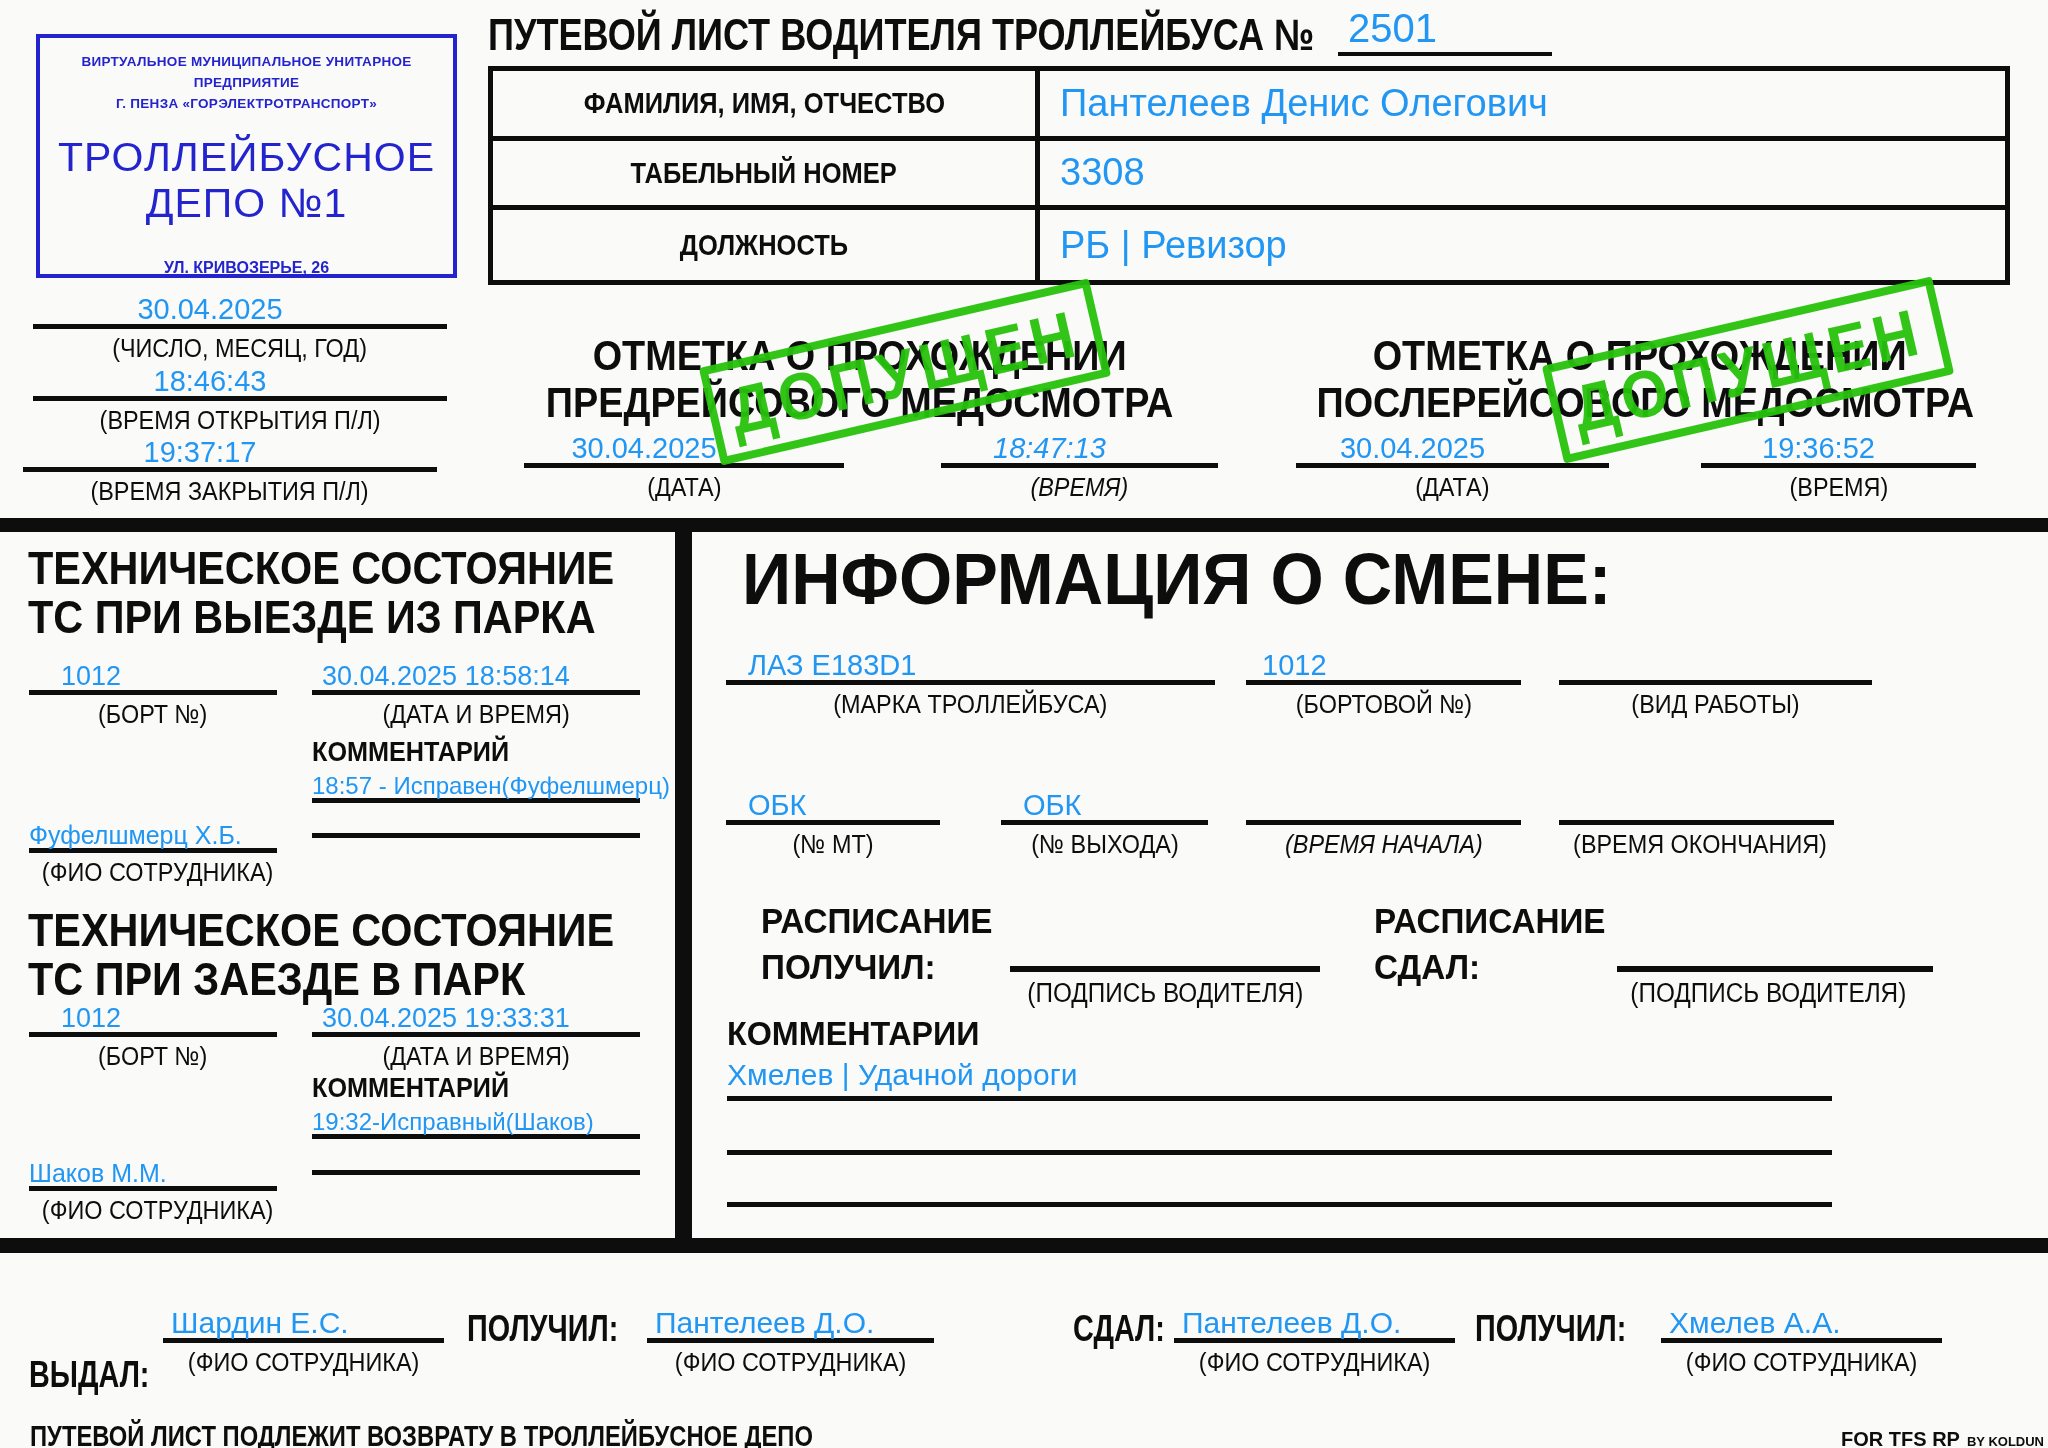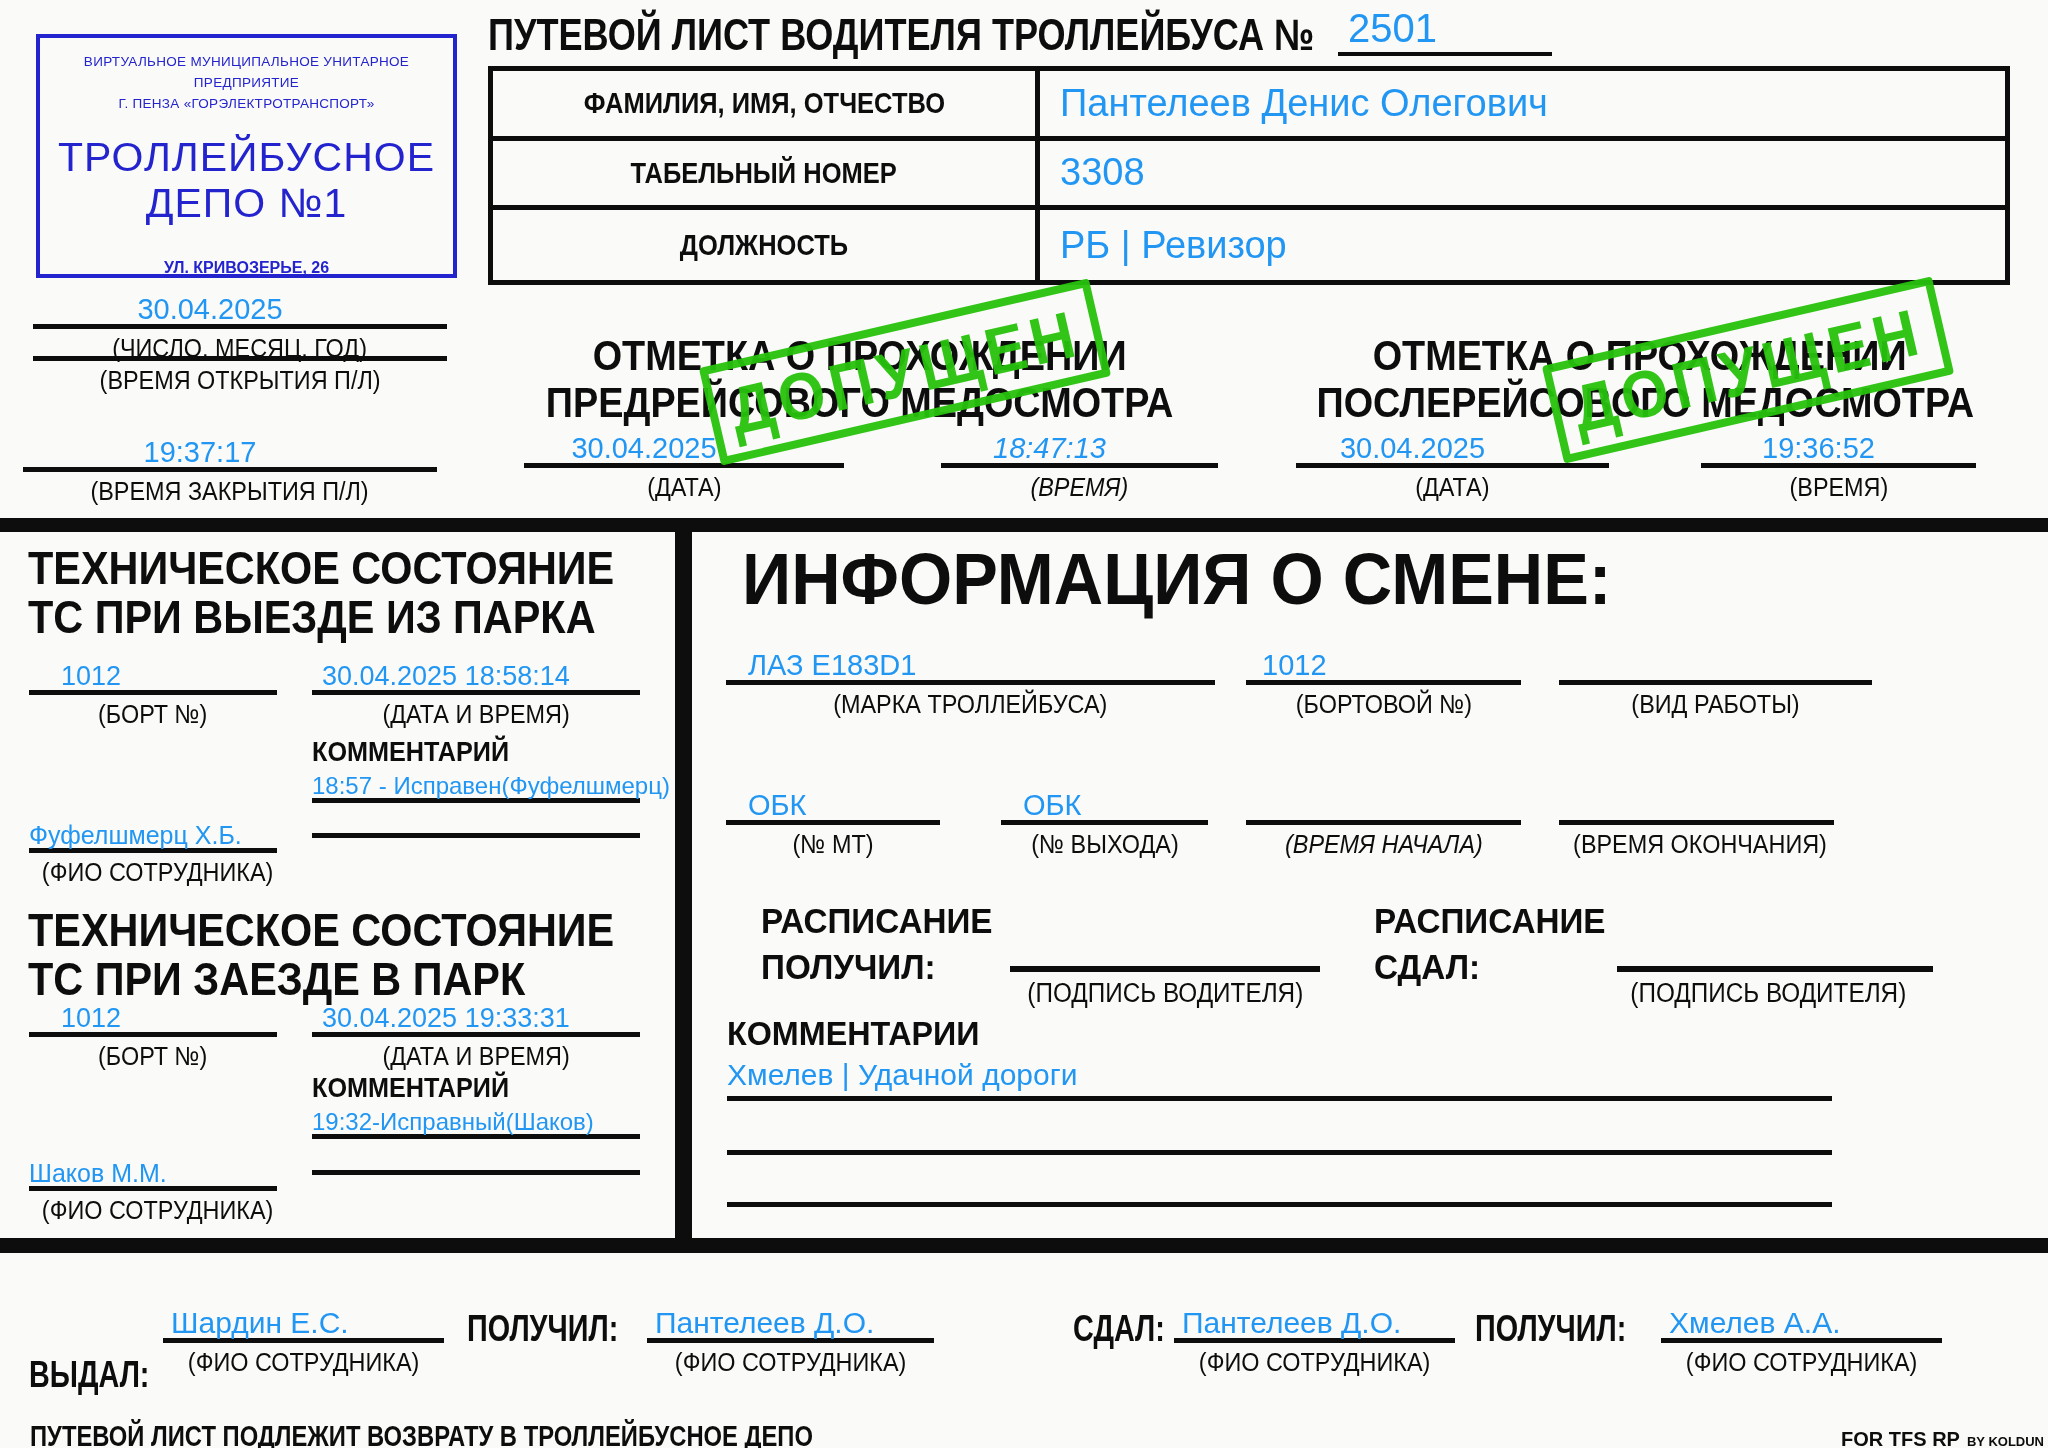--- a/index.html
+++ b/index.html
@@ -22,21 +22,21 @@
   .fld { position:absolute; }
   .fld .v { height:40px; display:flex; align-items:flex-end; font-size:29px; line-height:1;
             color:#2196f3; white-space:nowrap; }
   .fld .v.c { justify-content:center; }
   .fld .u { height:5px; background:#0d0d0d; }
   .fld .l { text-align:center; font-size:26px; line-height:1; padding-top:6px; }
 
   
   .orgbox { position:absolute; left:36px; top:34px; width:421px; height:244px;
             border:4px solid #2424cf; color:#2424cf; text-align:center; padding-top:14px; }
-  .orgbox .small { font-size:13.5px; font-weight:400; line-height:1.55; letter-spacing:.3px; }
+  .orgbox .small { font-size:13.5px; font-weight:700; line-height:1.55; letter-spacing:.3px; }
   .orgbox .big   { font-size:41px; font-weight:400; line-height:1.12; letter-spacing:1px; margin-top:20px; }
   .orgbox .addr  { font-size:16px; font-weight:700; margin-top:32px; }
 
   
   .dtable { position:absolute; left:488px; top:66px; width:1522px; height:219px;
             border:5px solid #0d0d0d; display:grid; grid-template-columns:547px 1fr;
             grid-auto-rows:1fr; }
   .dtable .lc { border-right:5px solid #0d0d0d; display:flex; align-items:center;
                 justify-content:center; font-weight:700; font-size:30px; }
   .dtable .vc { display:flex; align-items:center; padding-left:20px; font-size:38px; color:#2196f3; }
@@ -82,20 +82,21 @@
       </div>
     <div class="vc">РБ | Ревизор</div>
   </div>
 
   <div class="fld" style="left:33px;top:284px;width:414px;">
     <div class="v c" style="padding-right:60px;">30.04.2025</div>
     <div class="u"></div>
     <div class="l"><span class="cxc" style="transform:scaleX(.9);">(ЧИСЛО, МЕСЯЦ, ГОД)</span></div>
   </div>
   <div class="fld" style="left:33px;top:356px;width:414px;">
+    <div class="v c" style="padding-right:60px;">18:46:43</div>
     <div class="u"></div>
     <div class="l"><span class="cxc" style="transform:scaleX(.9);">(ВРЕМЯ ОТКРЫТИЯ П/Л)</span></div>
   </div>
   <div class="fld" style="left:23px;top:427px;width:414px;">
     <div class="v c" style="padding-right:60px;">19:37:17</div>
     <div class="u"></div>
     <div class="l"><span class="cxc" style="transform:scaleX(.9);">(ВРЕМЯ ЗАКРЫТИЯ П/Л)</span></div>
   </div>
 
   <div class="abs" style="left:510px;top:332px;width:700px;text-align:center;line-height:1.12;">

